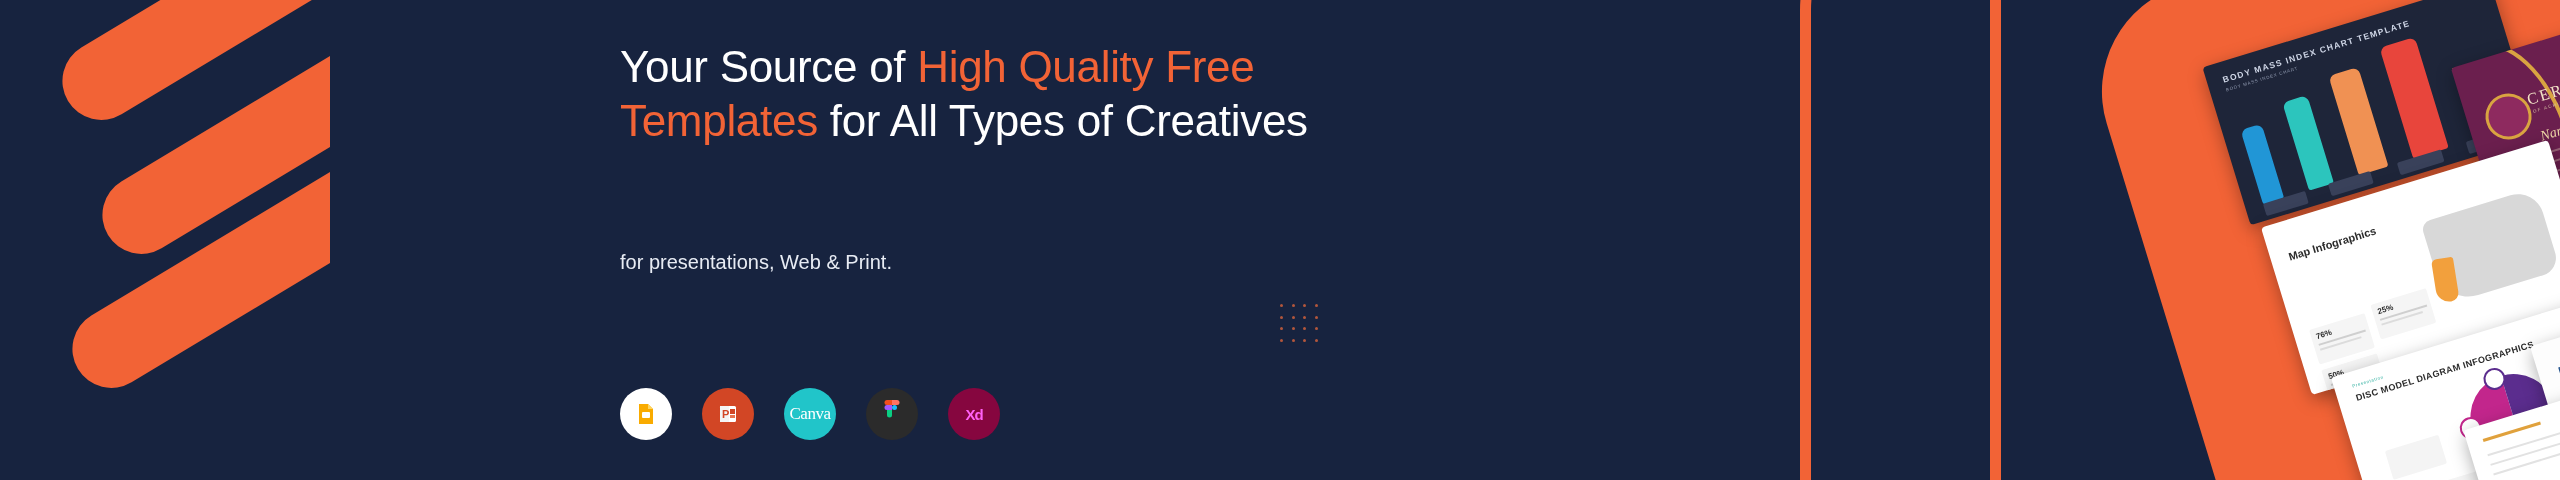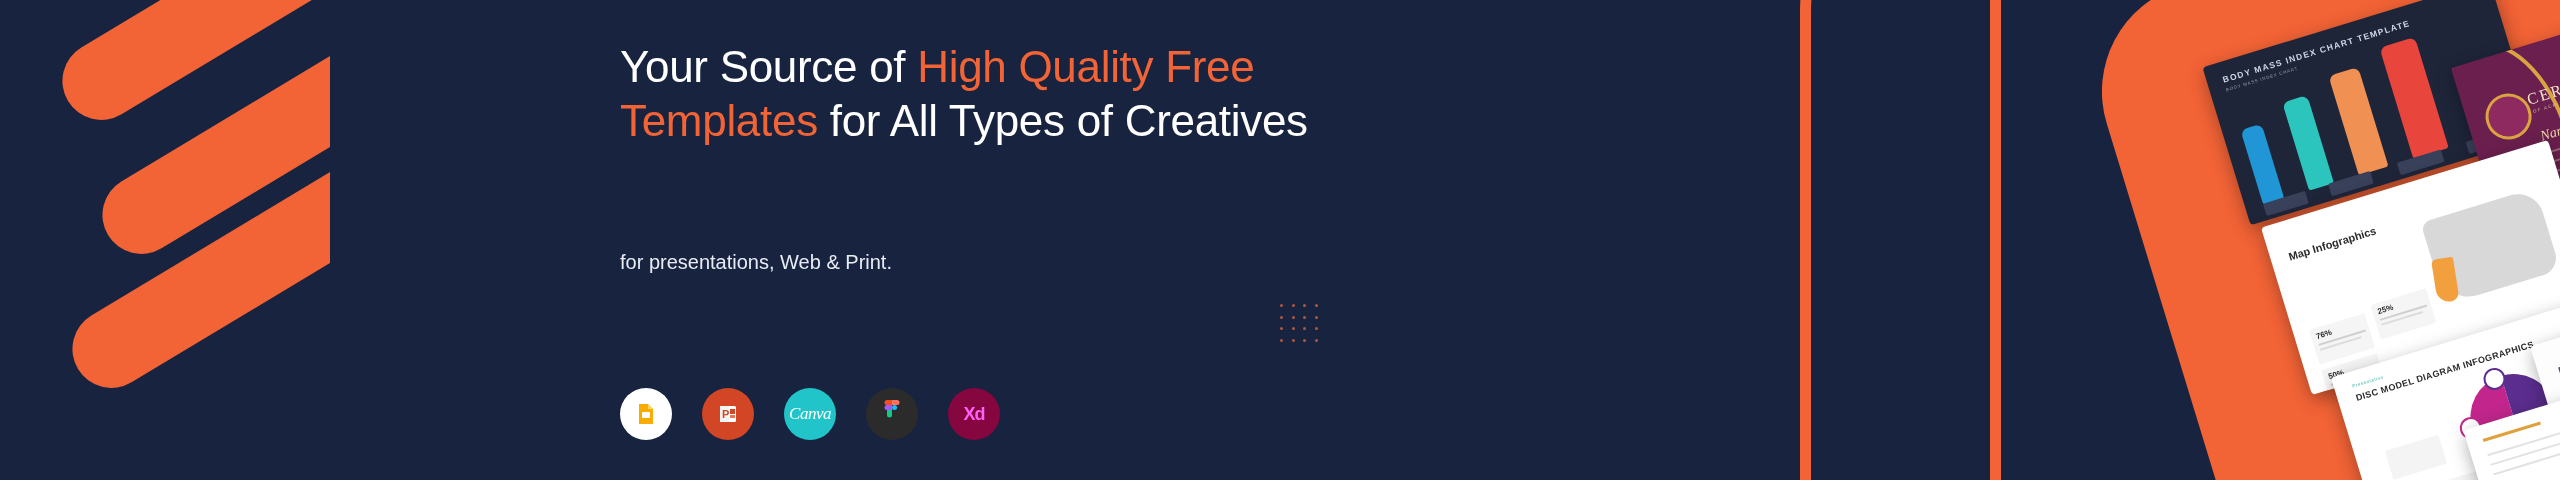--- a/index.html
+++ b/index.html
@@ -32,22 +32,22 @@
 
   
   .apps{position:absolute;top:388px;left:0;display:flex;gap:30px;align-items:center;}
   .app{width:52px;height:52px;border-radius:50%;position:relative;
        display:flex;align-items:center;justify-content:center;overflow:hidden;}
   .app-slides{background:#ffffff;}
   .app-ppt{background:#d24625;}
   .app-canva{background:#21c5c9;}
   .app-figma{background:#2b2b2b;}
   .app-xd{background:#86063f;}
-  .xd-txt{color:#ff61f6;font-size:18px;font-weight:bold;letter-spacing:-1px;}
-  .canva-txt{color:#ffffff;font-size:17px;font-style:italic;font-family:"Liberation Serif",serif;letter-spacing:-0.5px;}
+  .xd-txt{color:#ff61f6;font-size:15px;font-weight:bold;letter-spacing:-1px;}
+  .canva-txt{color:#ffffff;font-size:17px;font-family:"Liberation Serif",serif;letter-spacing:-0.5px;}
 
   
   .dot-grid{position:absolute;left:1276px;top:300px;width:46px;height:46px;
     display:grid;grid-template-columns:repeat(4,1fr);grid-template-rows:repeat(4,1fr);}
   .dot-grid i{width:3px;height:3px;border-radius:50%;background:#b2563c;display:block;
     justify-self:center;align-self:center;}
 
   
   .art{position:absolute;right:0;top:0;width:1100px;height:480px;overflow:hidden;}
   .swoosh{position:absolute;border:11px solid #f26336;background:transparent;}

